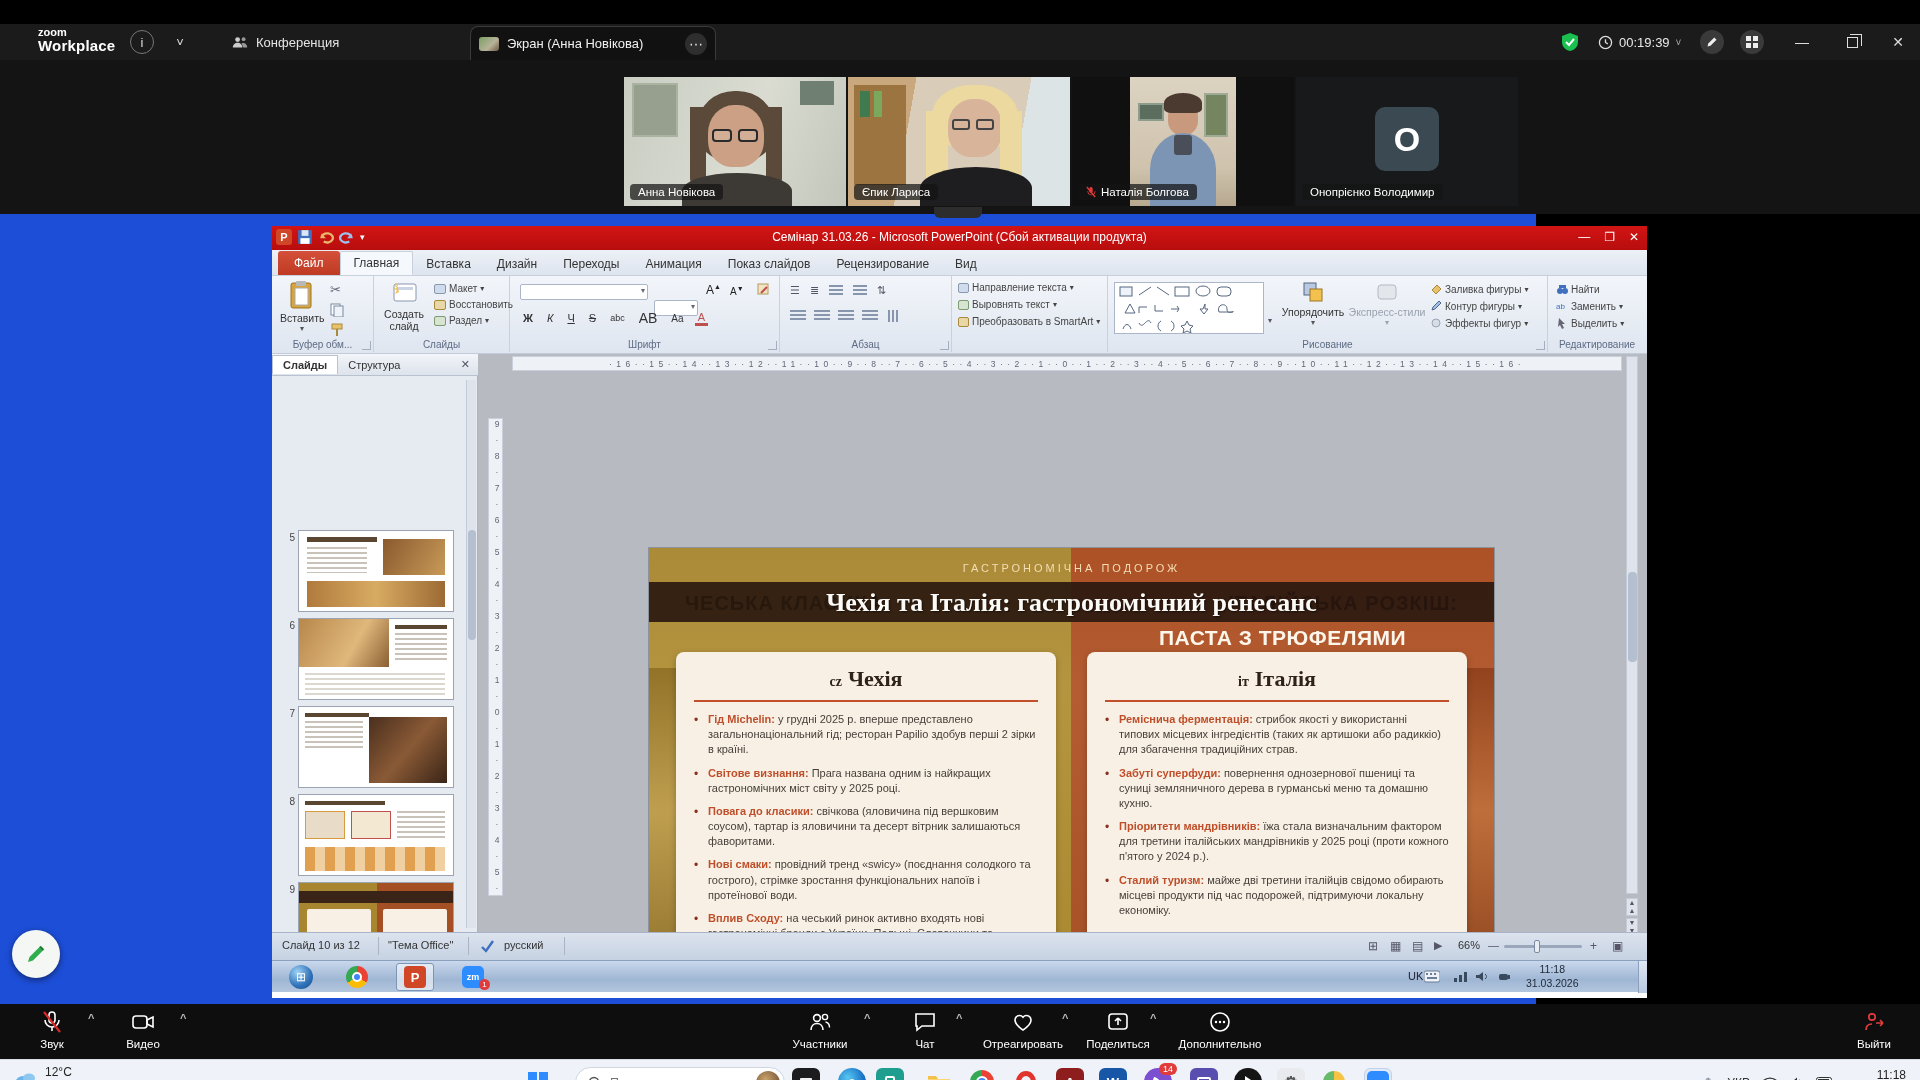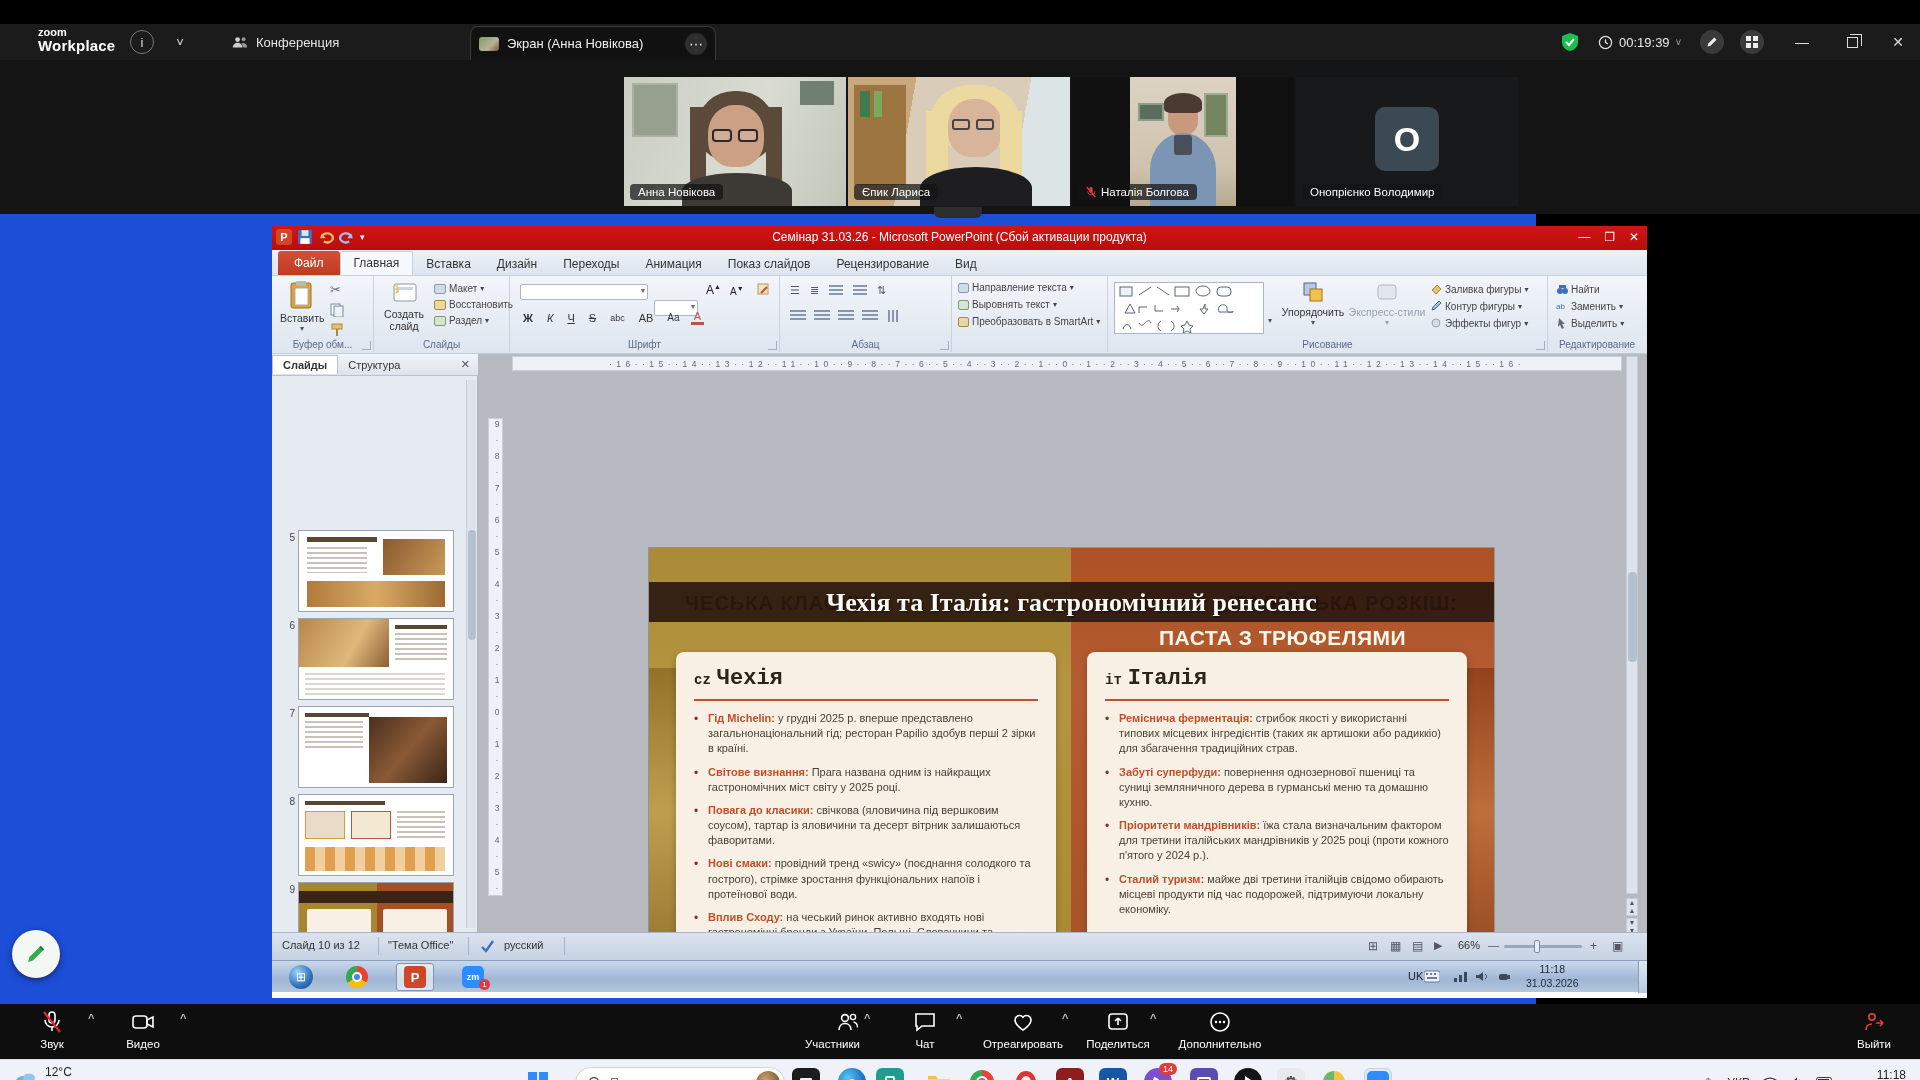--- a/index.html
+++ b/index.html
@@ -80,21 +80,21 @@
   .slide{position:absolute;left:377px;top:194px;width:845px;height:477px;overflow:hidden;box-shadow:0 0 0 1px #8d939c;}
   .sl-half{position:absolute;top:0;height:477px;width:423px;}
   .sl-left{left:0;background:linear-gradient(180deg,#ab8a38,#b5953f 30%,#a8862f);}
   .sl-right{left:422px;width:423px;background:linear-gradient(180deg,#ad5126,#b45c32 30%,#a54f24);}
   .sl-eyebrow{position:absolute;left:0;top:14px;width:100%;text-align:center;font-size:11px;letter-spacing:3px;color:#f3ddb4;}
   .sl-band{position:absolute;left:0;top:34px;width:100%;height:40px;background:rgba(43,25,16,.92);}
   .sl-ghost{position:absolute;top:44px;font-size:20px;font-weight:bold;color:rgba(0,0,0,.28);letter-spacing:1px;}
   .sl-title{position:absolute;left:0;top:40px;width:100%;text-align:center;font-family:"Liberation Serif",serif;font-size:26px;font-weight:bold;color:#fdfbf7;text-shadow:1px 1px 2px rgba(0,0,0,.6);}
   .sl-banner{position:absolute;top:78px;width:423px;text-align:center;font-size:21px;font-weight:bold;color:#fdf6ea;letter-spacing:.5px;}
   .card{position:absolute;top:104px;width:380px;height:345px;background:#f8f0e4;border-radius:8px;box-shadow:0 2px 6px rgba(0,0,0,.25);padding:14px 18px;}
-  .card h2{font-family:Liberation Mono, monospace;font-size:22px;color:#2f2318;font-weight:bold;}
+  .card h2{font-family:Liberation Serif, serif;font-size:22px;color:#2f2318;font-weight:bold;text-align:center;}
   .card h2 .cc{font-size:14px;margin-right:6px;}
   .card .rule{height:2px;background:#c2512b;margin:8px 0 10px;}
   .card ul{list-style:none;}
   .card li{position:relative;padding-left:14px;font-size:11px;line-height:1.38;color:#47403a;margin-bottom:8px;}
   .card li:before{content:"•";position:absolute;left:0;color:#8a2f1c;font-size:12px;}
   .card .lead{font-weight:bold;color:#bf4e2a;}
 
   
   .fab{position:absolute;left:12px;top:906px;width:48px;height:48px;border-radius:50%;background:#f5f7f5;box-shadow:0 2px 6px rgba(0,0,0,.5);display:flex;align-items:center;justify-content:center;}
 
@@ -345,21 +345,21 @@
         <svg class="abs" style="left:246px;top:6px;" width="16" height="16" viewBox="0 0 16 16">
             <rect x="2" y="2" width="10" height="10" fill="#f3e4c2" stroke="#b39a5c"></rect>
             <path d="M5 11l6-6" stroke="#c0504d" stroke-width="2"></path>
           </svg>
         <div class="abs" style="left:10px;top:34px;display:flex;gap:8px;align-items:center;">
           <b class="fbtn">Ж</b>
           <i class="fbtn">К</i>
           <u class="fbtn">Ч</u>
           <s class="fbtn">S</s>
           <span class="fbtn" style="font-size:9px;">abc</span>
-          <span class="fbtn" style="font-size:11px;">АВ</span>
+          <span class="fbtn" style="font-size:14px;">АВ</span>
           <span class="fbtn" style="font-size:10px;">Аа</span>
           <span class="fbtn" style="color:#c0504d;border-bottom:3px solid #c0504d;">А</span>
         </div>
         <div class="glabel">Шрифт</div>
         <div class="launch"></div>
       </div>
 
       <div class="rgroup" style="left:508px;width:172px;">
         <div class="abs" style="left:10px;top:8px;display:flex;gap:10px;align-items:center;">
           <span style="font-size:11px;color:#556;">☰</span>
@@ -546,20 +546,21 @@
       <div class="hruler">·16··15··14··13··12··11··10··9··8··7··6··5··4··3··2··1··0··1··2··3··4··5··6··7··8··9··10··11··12··13··14··15··16·</div>
       <div class="vruler">9·8·7·6·5·4·3·2·1·0·1·2·3·4·5·6·7·8·9</div>
 
       <div class="slide">
         <div class="sl-half sl-left">
           <div class="abs" style="left:0;top:120px;width:30px;height:357px;background:linear-gradient(180deg,#8a6a22,#c2a254 40%,#7a5c1e);opacity:.8;"></div>
         </div>
         <div class="sl-half sl-right">
           <div class="abs" style="right:0;top:120px;width:30px;height:357px;background:linear-gradient(180deg,#8a3c18,#c2743e 40%,#7a3414);opacity:.8;"></div>
         </div>
+        <div class="sl-eyebrow">ГАСТРОНОМІЧНА ПОДОРОЖ</div>
         <div class="sl-band">
           <span class="sl-ghost" style="left:36px;top:10px;">ЧЕСЬКА КЛАСИКА:</span>
           <span class="sl-ghost" style="right:36px;top:10px;">ІТАЛІЙСЬКА РОЗКІШ:</span>
         </div>
         <div class="sl-title">Чехія та Італія: гастрономічний ренесанс</div>
         <div class="sl-banner" style="left:422px;">ПАСТА З ТРЮФЕЛЯМИ</div>
 
         <div class="card" style="left:27px;">
           <h2><span class="cc">cz</span><span>Чехія</span></h2>
           <div class="rule"></div>
@@ -679,21 +680,21 @@
     <span class="zchev" style="left:88px;">^</span>
     <div class="zitem" style="left:112px;width:62px;">
       <svg width="24" height="24" viewBox="0 0 24 24">
           <rect x="2" y="6" width="14" height="12" rx="3" fill="none" stroke="#fff" stroke-width="1.6"></rect>
           <path d="M16 10l6-3v10l-6-3z" fill="none" stroke="#fff" stroke-width="1.6"></path>
         </svg>
       <span>Видео</span>
     </div>
     <span class="zchev" style="left:180px;">^</span>
 
-    <div class="zitem" style="left:780px;width:80px;align-items:flex-end;">
+    <div class="zitem" style="left:780px;width:80px;">
       <svg width="24" height="24" viewBox="0 0 24 24">
           <circle cx="9" cy="8" r="3.4" fill="none" stroke="#fff" stroke-width="1.6"></circle>
           <path d="M3 20c0-4 2.7-6.5 6-6.5s6 2.5 6 6.5" fill="none" stroke="#fff" stroke-width="1.6"></path>
           <circle cx="17" cy="7" r="2.6" fill="none" stroke="#fff" stroke-width="1.4"></circle>
           <path d="M17.5 12c2.5.5 4 2.6 4 5.5" fill="none" stroke="#fff" stroke-width="1.4"></path>
         </svg>
       <span>Участники</span>
     </div>
 
     <span class="zchev" style="left:864px;">^</span>

